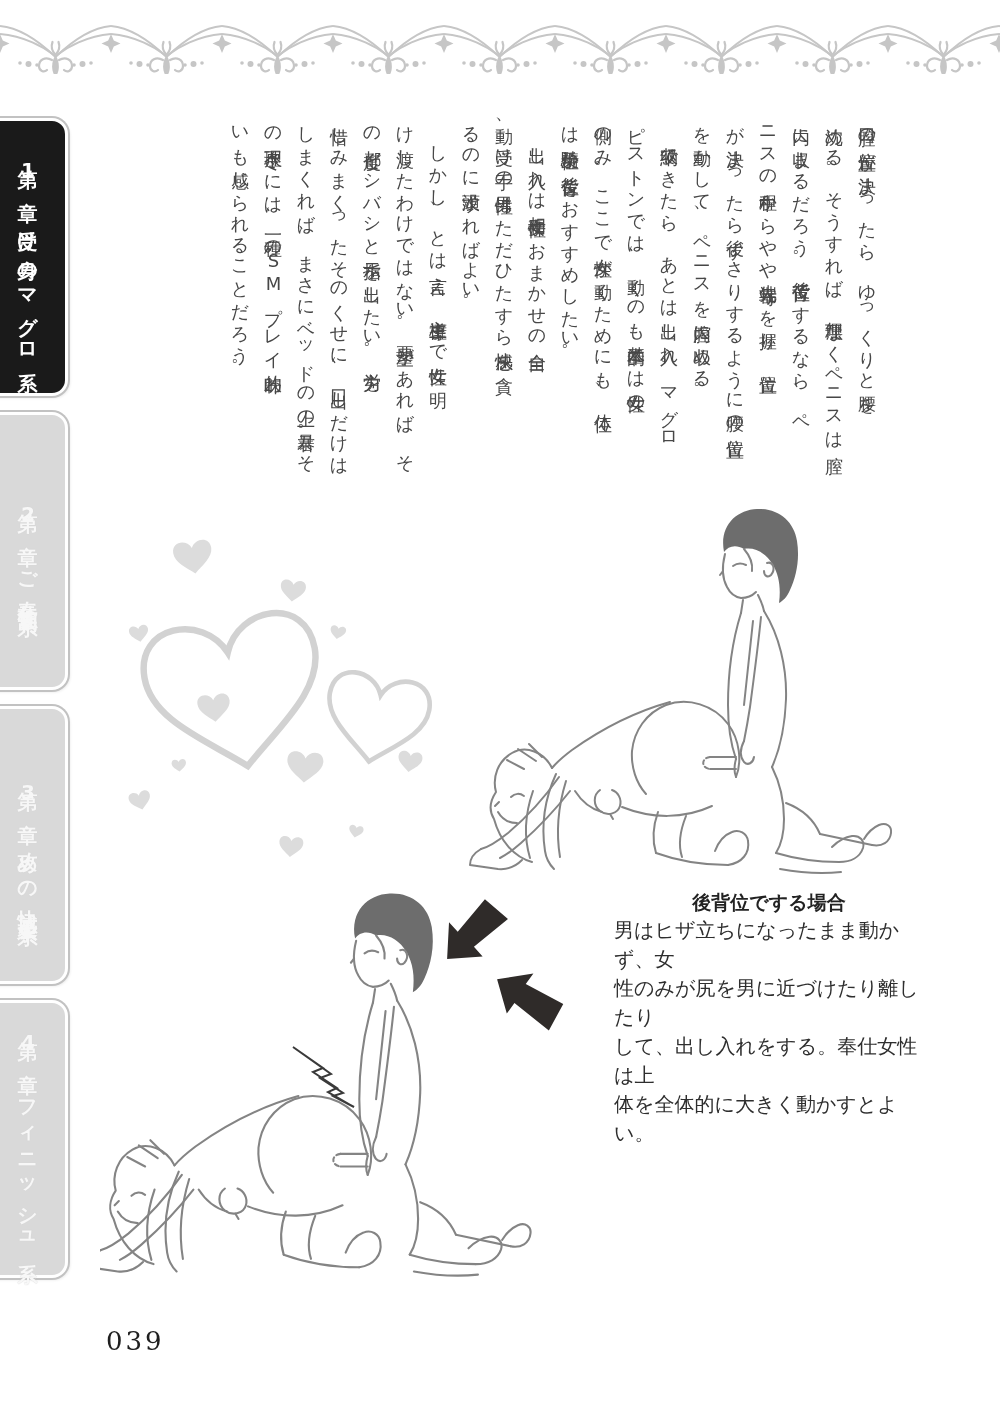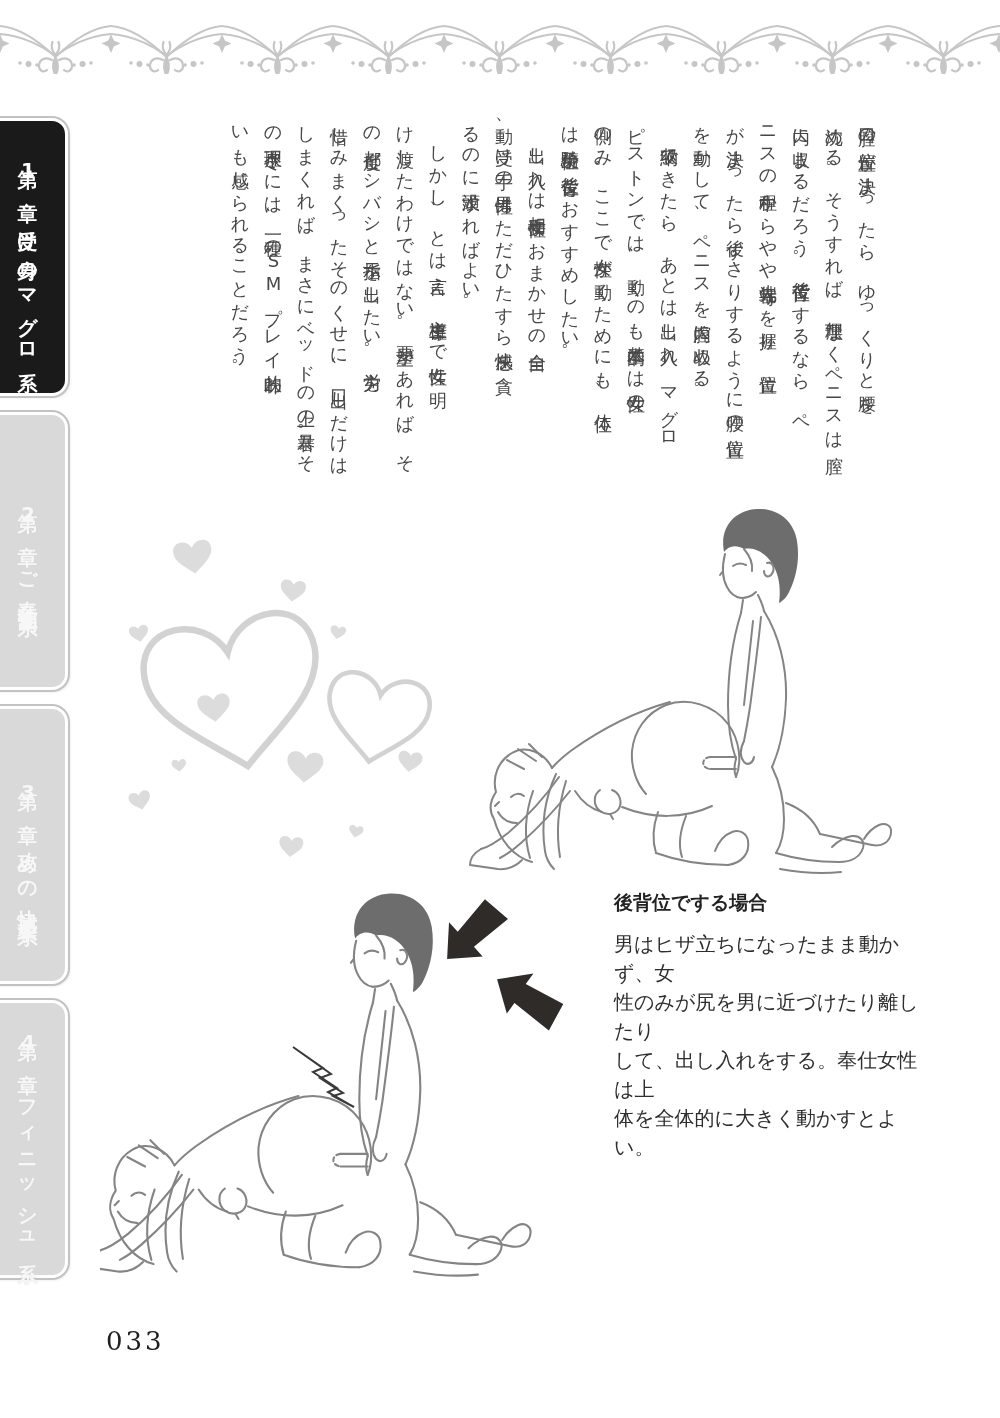--- a/index.html
+++ b/index.html
@@ -29,21 +29,21 @@
   
   .article{
     position:absolute;top:114px;left:224px;height:398px;
     writing-mode:vertical-rl;text-orientation:upright;
     white-space:pre-line;
     font-size:18px;line-height:33px;letter-spacing:1.4px;
     color:#474747;
   }
   
   .fig-note{position:absolute;left:614px;top:890px;width:310px;color:#2e2e2e;}
-  .fig-note .title{font-weight:bold;font-size:19px;margin-bottom:14px;color:#222222;}
+  .fig-note .title{font-weight:bold;font-size:19px;margin-bottom:0;color:#222222;text-align:center;}
   .fig-note .body{font-size:20px;line-height:29px;white-space:pre-line;}
   
   .hearts{position:absolute;left:95px;top:505px;}
   .illo-top{position:absolute;left:462px;top:500px;}
   .illo-bottom{position:absolute;left:100px;top:872px;}
   
   .pagenum{
     position:absolute;left:106px;top:1326px;
     font-family:"DejaVu Serif","Liberation Serif",serif;
     font-size:26px;letter-spacing:3px;color:#1f1f1f;
@@ -217,15 +217,15 @@
     <use href="#couple" transform="translate(-20,12) scale(1.05)"></use>
     <g>
       <path d="M193,175 L231,202 L220,206 L243,221 L233,224 L254,235 L228,220 L237,216 L213,200 L223,196 Z" stroke="#3a3a3a" stroke-width="2" fill="none" stroke-linejoin="miter"></path>
     </g>
     <g fill="#2f2b29">
       <polygon points="-38,2 -12,-24 -12,-11 30,-17 34,13 -10,11 -10,24" transform="translate(374,60) rotate(-42)"></polygon>
       <polygon points="-38,2 -12,-24 -12,-11 30,-17 34,13 -10,11 -10,24" transform="translate(429,128) rotate(36)"></polygon>
     </g>
   </svg>
 
-  <div class="pagenum">033</div>
+  <div class="pagenum">039</div>
 
 </div>
 
 </body></html>

